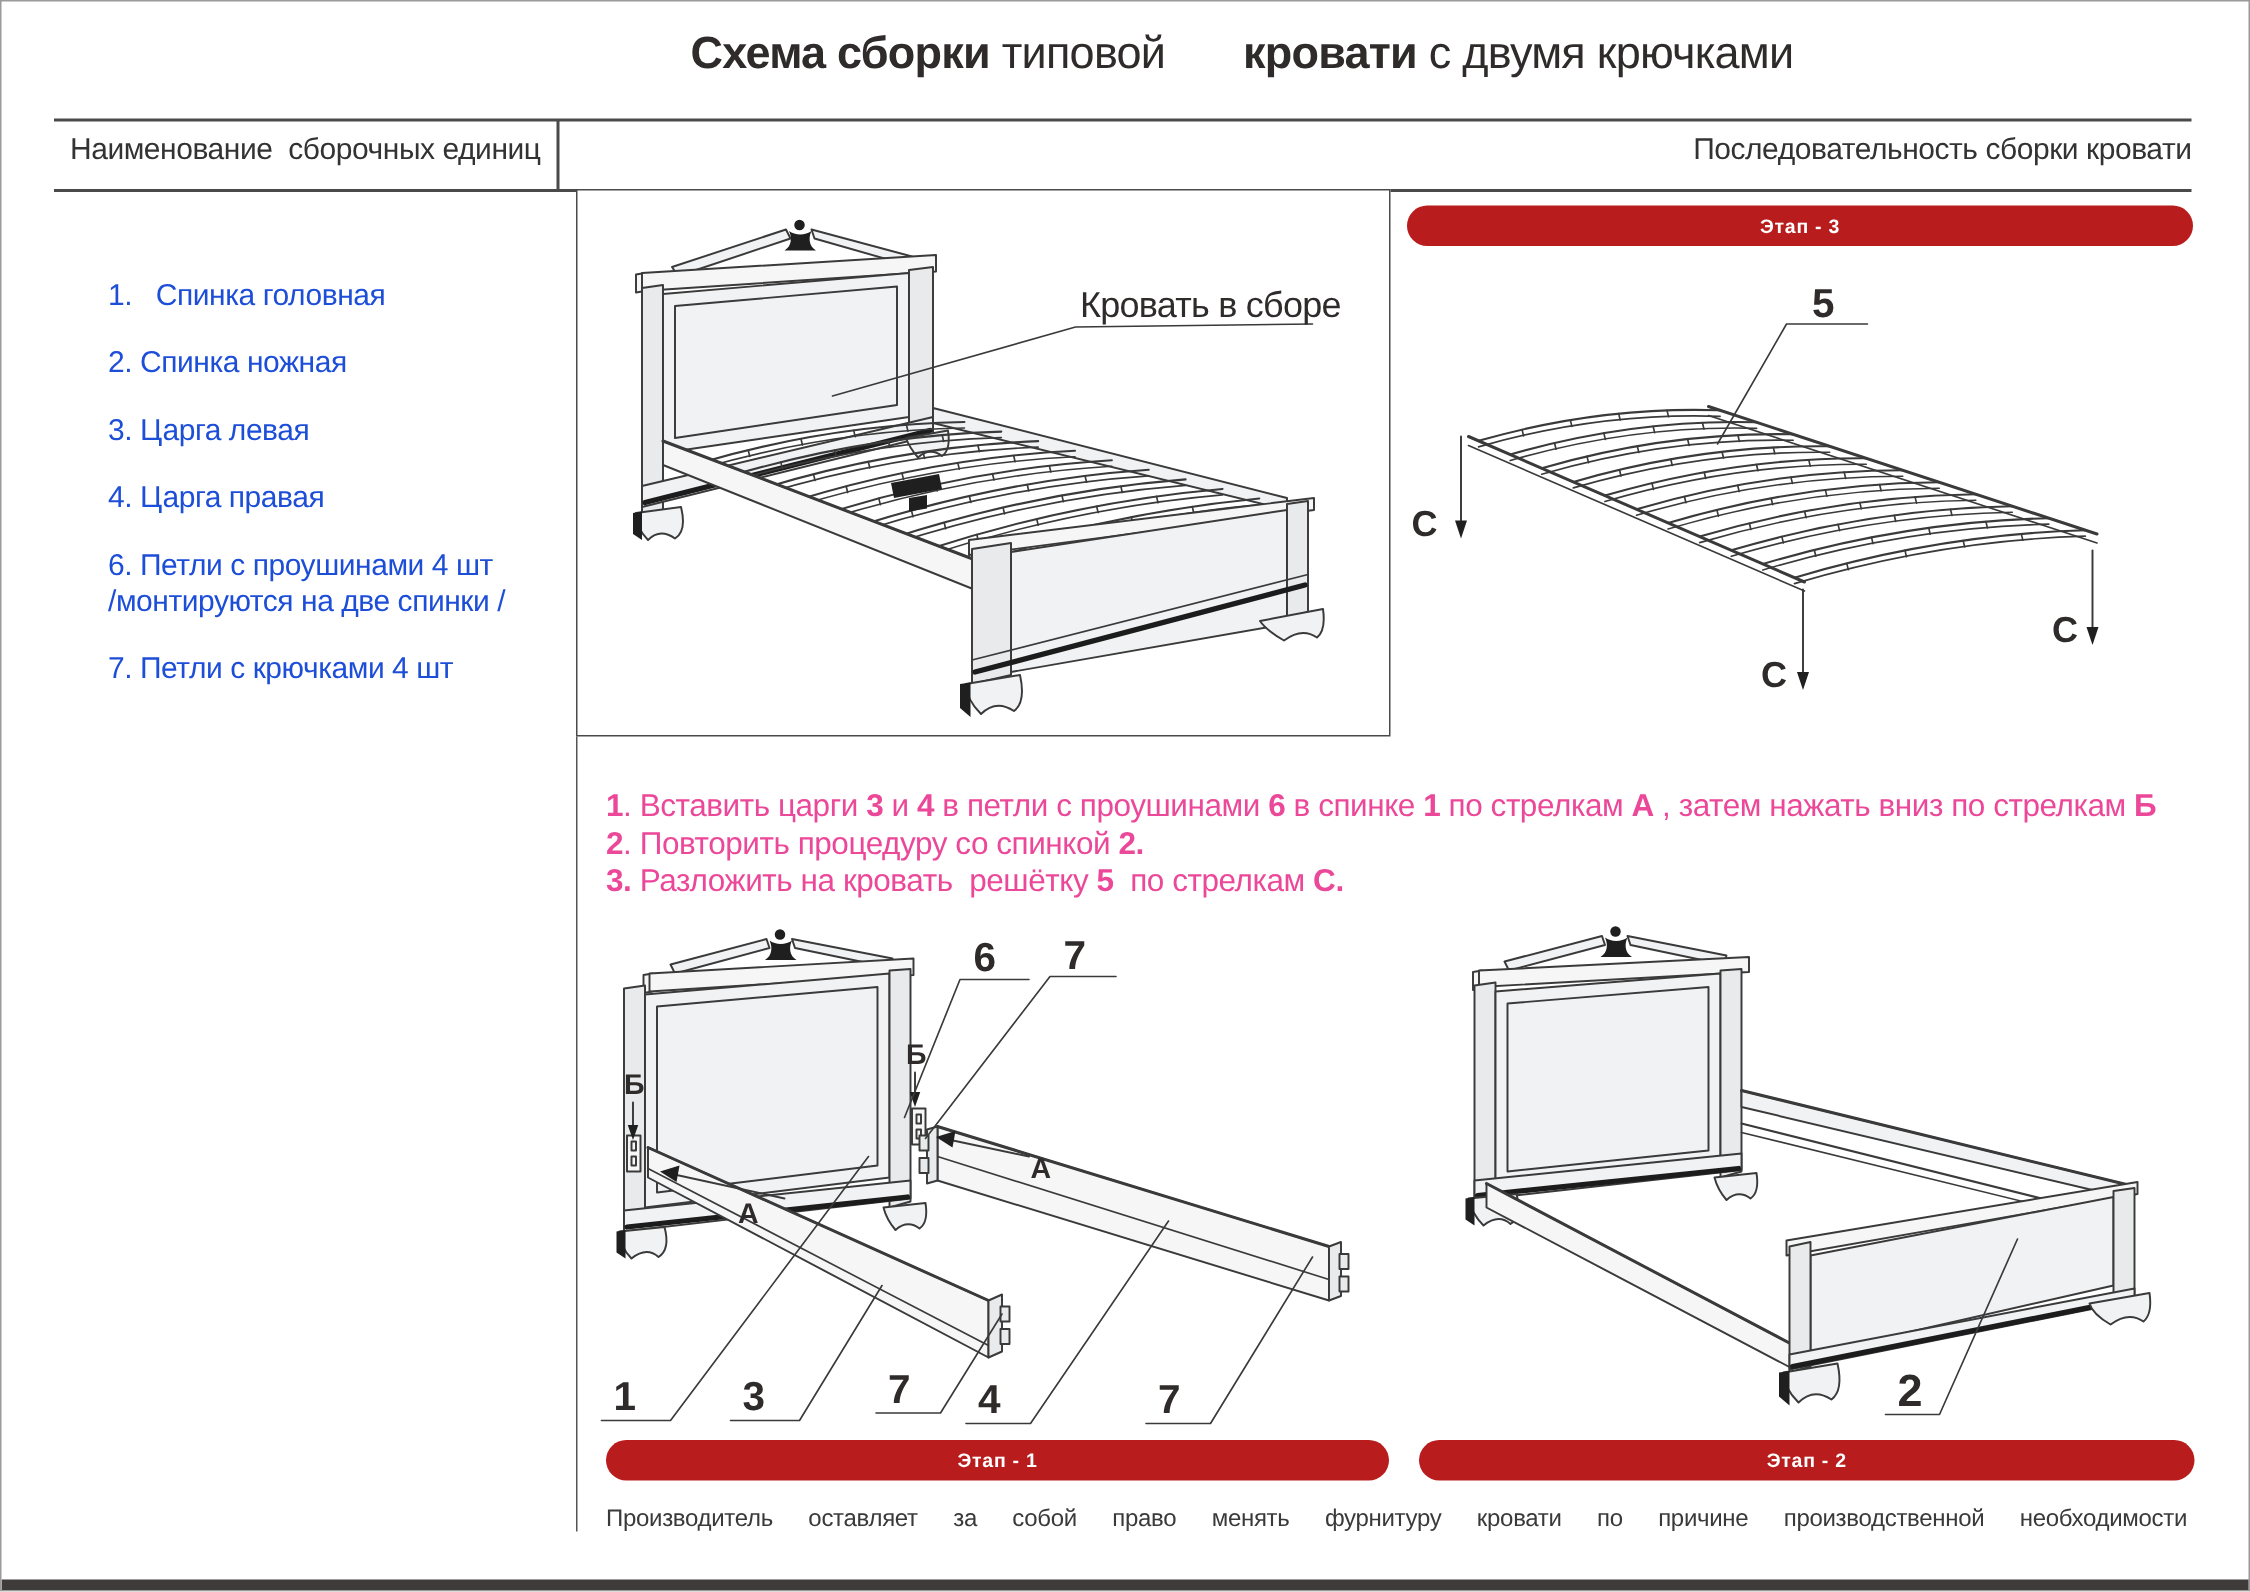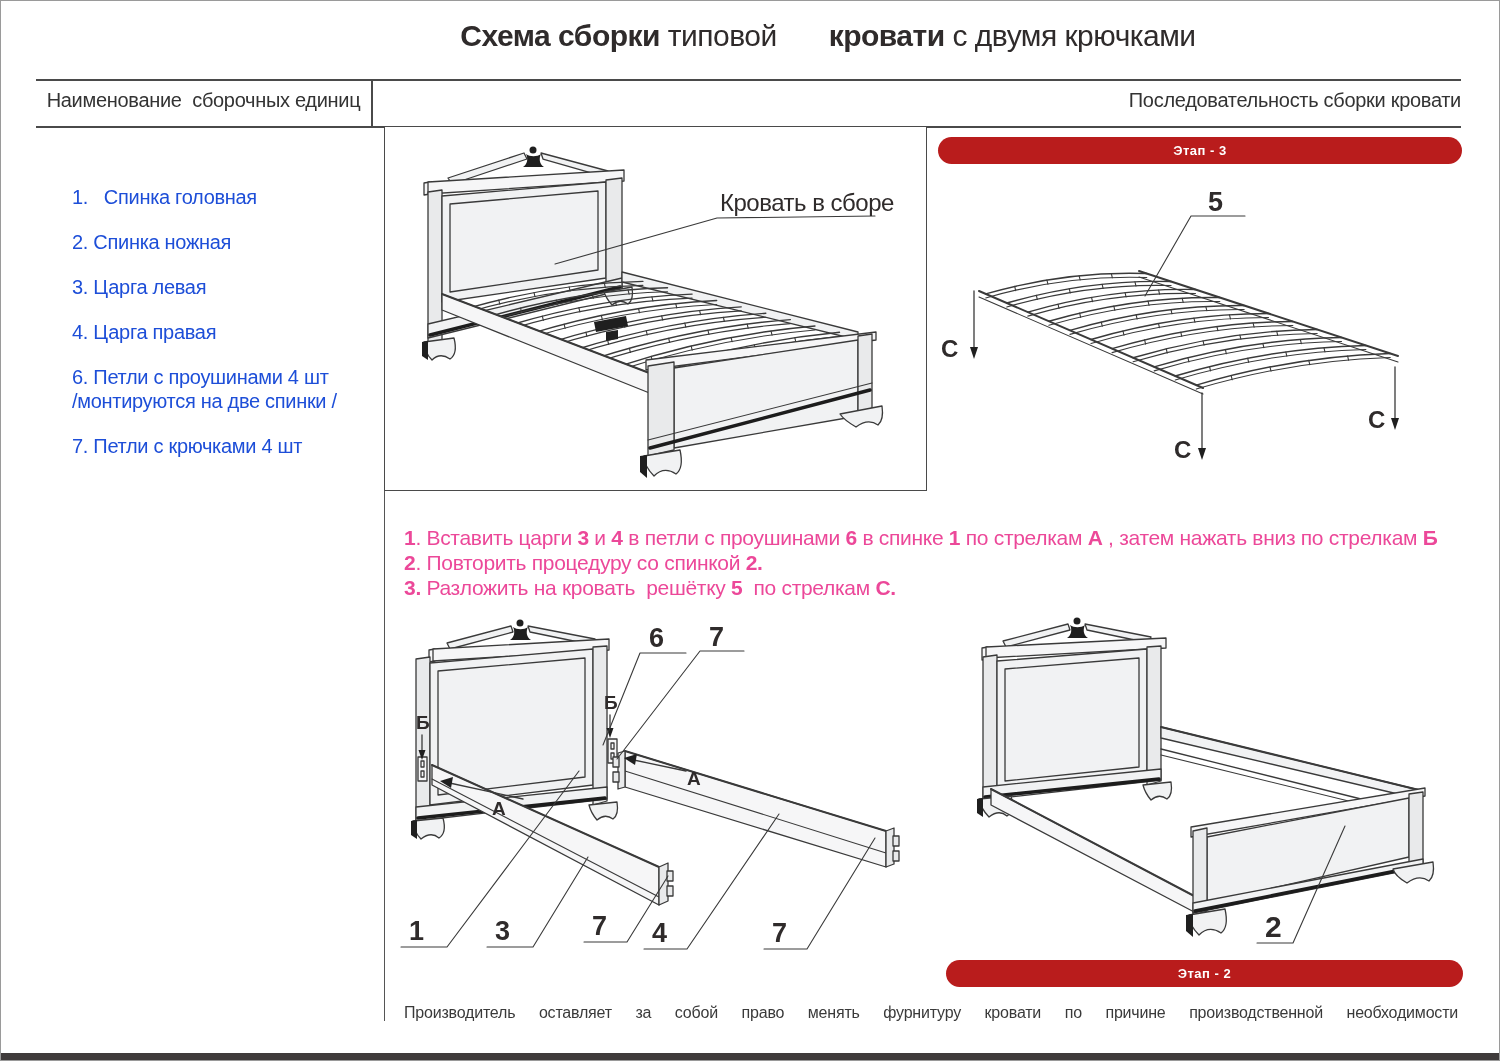--- a/index.html
+++ b/index.html
@@ -411,18 +411,19 @@
       <path class="f1" d="M248,306 L284,300 Q288,318 280,324 Q268,316 258,326 Q248,316 248,306 Z"></path>
       <polygon class="dark" points="245,306 252,305 252,328 245,322"></polygon>
       <path class="f1" d="M452,260 L492,253 Q494,267 488,272 Q478,265 466,274 Q454,267 452,260 Z"></path>
     </g>
     <g>
       <text class="num2" x="324" y="328">2</text>
       <path class="thin" d="M316,334 L352,334 L404,217"></path>
     </g>
   </svg>
 
+  <div class="abs banner" style="left:403px;top:959px;width:522px;height:27px;">Этап - 1</div>
   <div class="abs banner" style="left:945px;top:959px;width:517px;height:27px;">Этап - 2</div>
 
   <div class="abs footer">Производитель оставляет за собой право менять фурнитуру кровати по причине производственной необходимости</div>
   <div class="abs bottom-bar"></div>
 
 </div>
 
 </body></html>

